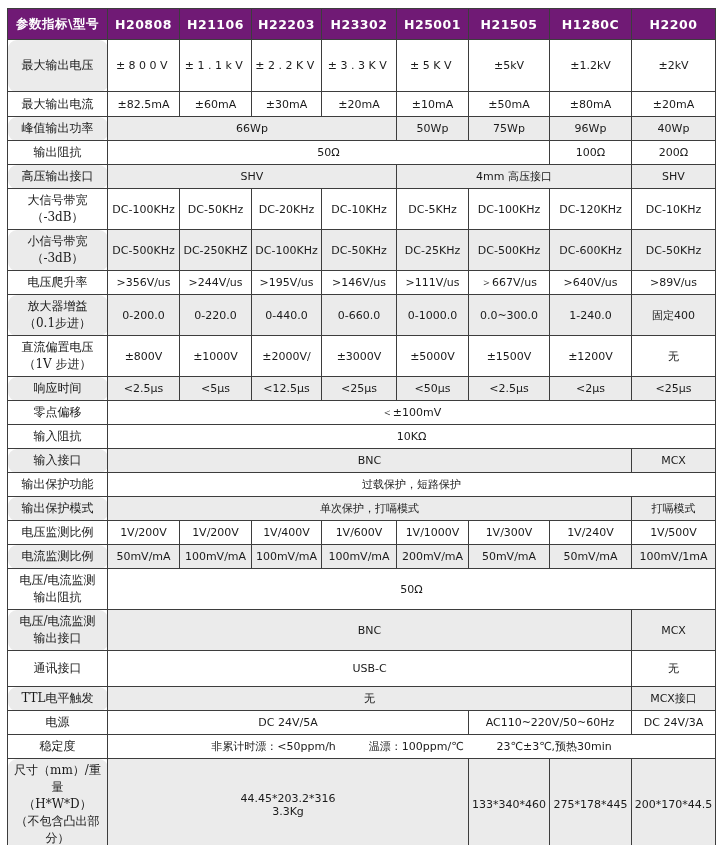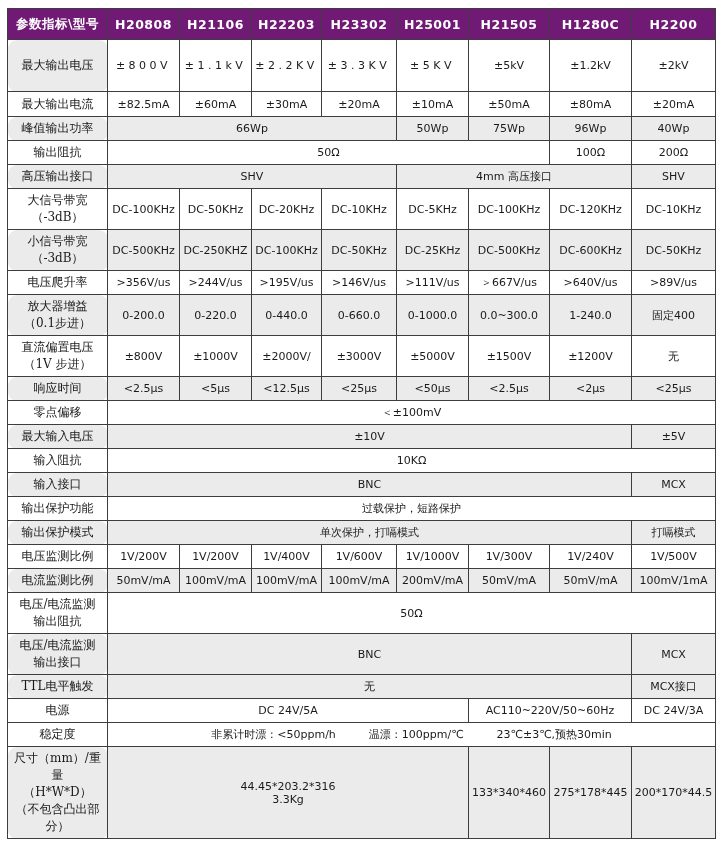--- a/index.html
+++ b/index.html
@@ -200,25 +200,20 @@
           <td>&lt;25μs</td>
           <td>&lt;50μs</td>
           <td>&lt;2.5μs</td>
           <td>&lt;2μs</td>
           <td>&lt;25μs</td>
         </tr>
         <tr>
           <th scope="row">零点偏移</th>
           <td colspan="8">＜±100mV</td>
         </tr>
-        <tr class="shade">
-          <th scope="row">最大输入电压</th>
-          <td colspan="7">±10V</td>
-          <td>±5V</td>
-        </tr>
         <tr>
           <th scope="row">输入阻抗</th>
           <td colspan="8">10KΩ</td>
         </tr>
         <tr class="shade">
           <th scope="row">输入接口</th>
           <td colspan="7">BNC</td>
           <td>MCX</td>
         </tr>
         <tr>
@@ -256,20 +251,25 @@
           <th scope="row">电压/电流监测
 输出阻抗</th>
           <td colspan="8">50Ω</td>
         </tr>
         <tr class="shade">
           <th scope="row">电压/电流监测
 输出接口</th>
           <td colspan="7">BNC</td>
           <td>MCX</td>
         </tr>
+        <tr>
+          <th scope="row">通讯接口</th>
+          <td colspan="7">USB-C</td>
+          <td>无</td>
+        </tr>
         <tr class="shade">
           <th scope="row">TTL电平触发</th>
           <td colspan="7">无</td>
           <td>MCX接口</td>
         </tr>
         <tr>
           <th scope="row">电源</th>
           <td colspan="5">DC 24V/5A</td>
           <td colspan="2">AC110~220V/50~60Hz</td>
           <td>DC 24V/3A</td>

